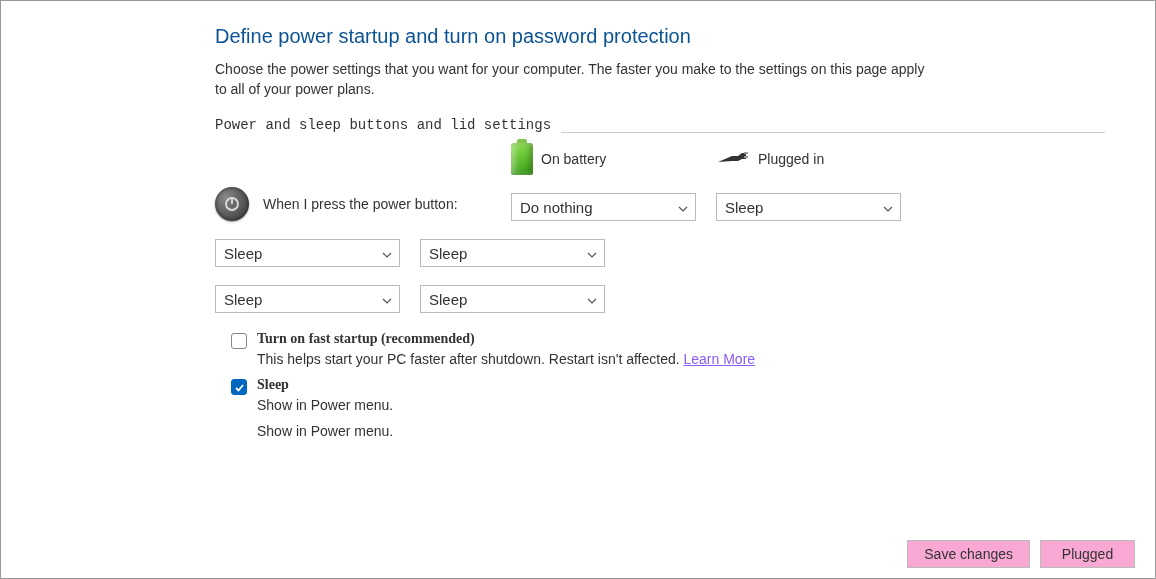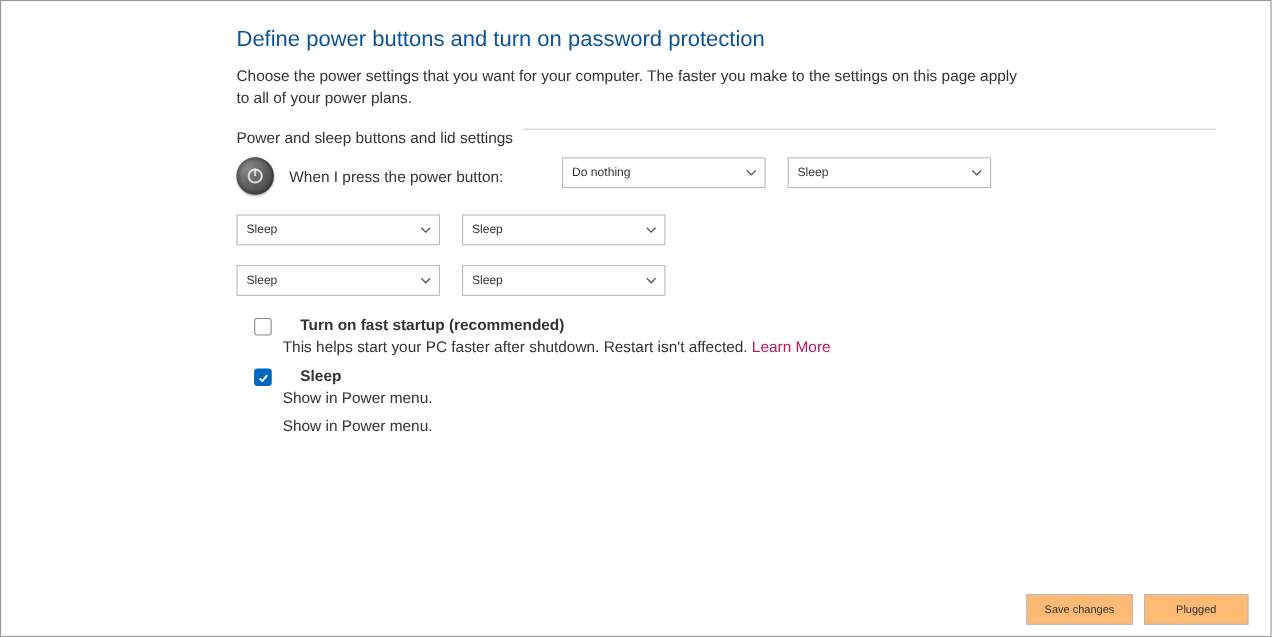--- a/index.html
+++ b/index.html
@@ -25,23 +25,24 @@
     }
     .subtitle {
       color: #333;
       font-size: 14px;
       margin-bottom: 18px;
       line-height: 1.4;
       max-width: 720px;
     }
     .section-header {
       display: flex;
-      align-items: flex-start;
+      align-items: flex-end;
       margin-bottom: 10px;
       margin-top: 8px;
+      font-family: Liberation Mono, monospace;
     }
     .section-header span {
       color: #333;
       font-size: 14px;
       padding-right: 10px;
     }
     .section-header .line {
       flex: 1;
       height: 1px;
       background: #ccc;
@@ -68,21 +69,21 @@
       background:#7ec84a;
       border-radius:2px 2px 0 0;
     }
     .plug-icon {
       width: 34px; height:18px;
       position:relative;
     }
     .plug-icon svg { width:34px; height:18px; }
     .row {
       display:flex;
-      align-items:flex-start;
+      align-items:flex-end;
       margin-bottom: 18px;
     }
     .row-label {
       display:flex;
       align-items:center;
       gap:14px;
       width:296px;
     }
     .round-icon {
       width:34px; height:34px; border-radius:50%;
@@ -95,41 +96,42 @@
       width:38px; height:28px;
       position:relative;
     }
     .lid-icon svg { width:38px; height:28px; }
     .select {
       width:185px;
       height:28px;
       border:1px solid #bbb;
       background:#fff;
       padding: 0 24px 0 8px;
-      font-size:11px;
+      font-size:15px;
       display:flex;
       align-items:center;
       position:relative;
       cursor:pointer;
     }
     .select .chev {
       position:absolute;
       right:6px; top:50%;
       transform:translateY(-50%);
       width:12px; height:12px;
     }
     .select .chev svg { width:12px; height:12px; }
     .shutdown-settings {
       padding-left: 16px;
     }
     .chk-row {
       display:flex;
       align-items:flex-start;
-      gap:26px;
+      gap:10px;
       margin-bottom:2px;
+      font-family:Liberation Serif, serif;
     }
     .chk {
       width:16px; height:16px;
       border:1px solid #888;
       border-radius:3px;
       background:#fff;
       display:flex; align-items:center; justify-content:center;
       flex-shrink:0;
       margin-top:2px;
       cursor:pointer;
@@ -139,53 +141,70 @@
       border-color:#0067c0;
     }
     .chk.checked svg { width:11px; height:11px; }
     .chk-label { font-weight:600; }
     .chk-desc {
       margin-left:26px;
       margin-bottom:10px;
       font-size:14px;
       color:#333;
     }
-    .link { color:#be185d; cursor:pointer; }
+    .link { color:#8b5cf6; text-decoration:underline; cursor:pointer; }
     .button-bar {
       position:absolute;
       bottom:10px;
       right:20px;
       display:flex;
       gap:10px;
     }
     .btn {
       min-width:95px;
       height:28px;
       border:1px solid #bbb;
-      background:#fdba74;
-      font-size:10px;
+      background:#f9a8d4;
+      font-size:14px;
       display:flex;
       align-items:center;
       justify-content:center;
       cursor:pointer;
       padding:0 16px;
     }
   </style>
 </head>
 <body>
 
 <div class="content">
-  <h1>Define power buttons and turn on password protection</h1>
+  <h1>Define power startup and turn on password protection</h1>
   <p class="subtitle">Choose the power settings that you want for your computer. The faster you make to the settings on this page apply to all of your power plans.</p>
 
   <div class="section-header">
     <span>Power and sleep buttons and lid settings</span>
     <div class="line"></div>
   </div>
 
+  <div class="header-row">
+    <div class="label-col"></div>
+    <div class="val-col">
+      <div class="battery-icon"></div>
+      <span>On battery</span>
+    </div>
+    <div class="val-col">
+      <div class="plug-icon">
+        <svg viewBox="0 0 34 18">
+            <path d="M2 12 L16 6 L22 6 L26 3 L30 3 L30 9 L26 9 L22 11 L16 11 Z" fill="#333"></path>
+            <rect x="28" y="2" width="4" height="2" fill="#999"></rect>
+            <rect x="28" y="6" width="4" height="2" fill="#999"></rect>
+          </svg>
+      </div>
+      <span>Plugged in</span>
+    </div>
+  </div>
 
   <div class="row">
     <div class="row-label">
       <div class="round-icon">
         <svg viewBox="0 0 18 18">
             <circle cx="9" cy="9" r="6" fill="none" stroke="#ddd" stroke-width="1.8"></circle>
             <line x1="9" y1="2" x2="9" y2="9" stroke="#ddd" stroke-width="1.8"></line>
           </svg>
       </div>
       <span>When I press the power button:</span>

